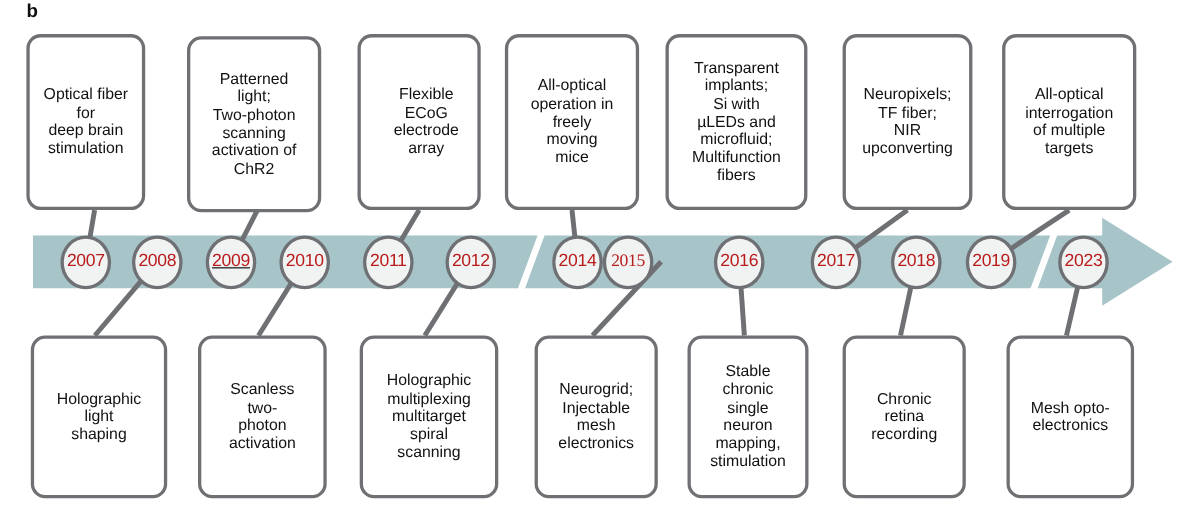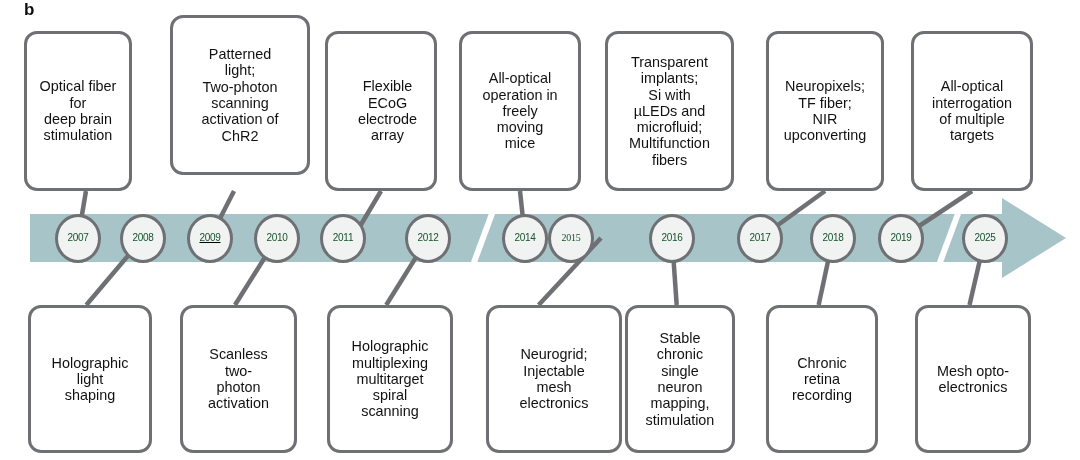--- a/index.html
+++ b/index.html
@@ -61,22 +61,22 @@
     width: 46px;
     height: 49px;
     border: 3.2px solid #6e7073;
     border-radius: 50%;
     background: #f1f2f2;
     display: flex;
     align-items: center;
     justify-content: center;
   }
   .year-text {
-    font-size: 10px;
-    color: #14532d;
+    font-size: 16px;
+    color: #b91c1c;
     line-height: 1;
     letter-spacing: -0.3px;
   }
 </style>
 </head>
 <body>
 
 <div id="figure">
 
   <div class="panel-label">b</div>
@@ -101,21 +101,21 @@
       <line x1="939" y1="265" x2="959" y2="211" stroke="#ffffff" stroke-width="6"></line>
     </svg>
 
   <div id="top-row">
       <div class="node-box" style="left: 24px; top: 31px; width: 108px; height: 160px;">
         <span class="node-text">Optical fiber
 for
 deep brain
 stimulation</span>
       </div>
-      <div class="node-box" style="left: 170px; top: 15px; width: 140px; height: 160px;">
+      <div class="node-box" style="left: 170px; top: 33px; width: 122px; height: 160px;">
         <span class="node-text">Patterned
 light;
 Two-photon
 scanning
 activation of
 ChR2</span>
       </div>
       <div class="node-box" style="left: 325px; top: 31px; width: 112px; height: 160px; padding-left: 16px;">
         <span class="node-text">Flexible
 ECoG
@@ -131,21 +131,21 @@
       </div>
       <div class="node-box" style="left: 605px; top: 31px; width: 129px; height: 160px;">
         <span class="node-text">Transparent
 implants;
 Si with
 µLEDs and
 microfluid;
 Multifunction
 fibers</span>
       </div>
-      <div class="node-box" style="left: 766px; top: 31px; width: 118px; height: 160px; border-radius: 12px;">
+      <div class="node-box" style="left: 766px; top: 31px; width: 118px; height: 160px;">
         <span class="node-text">Neuropixels;
 TF fiber;
 NIR
 upconverting</span>
       </div>
       <div class="node-box" style="left: 911px; top: 31px; width: 122px; height: 160px;">
         <span class="node-text">All-optical
 interrogation
 of multiple
 targets</span>
@@ -163,21 +163,21 @@
 photon
 activation</span>
       </div>
       <div class="node-box" style="left: 327px; top: 305px; width: 126px; height: 148px;">
         <span class="node-text">Holographic
 multiplexing
 multitarget
 spiral
 scanning</span>
       </div>
-      <div class="node-box" style="left: 486px; top: 305px; width: 136px; height: 148px;">
+      <div class="node-box" style="left: 486px; top: 305px; width: 112px; height: 148px;">
         <span class="node-text">Neurogrid;
 Injectable
 mesh
 electronics</span>
       </div>
       <div class="node-box" style="left: 625px; top: 305px; width: 110px; height: 148px;">
         <span class="node-text">Stable
 chronic
 single
 neuron
@@ -200,21 +200,21 @@
       </div>
       <div class="year-node" style="left: 120px; top: 213.5px;">
         <span class="year-text">2008</span>
       </div>
       <div class="year-node" style="left: 187px; top: 213.5px; text-decoration: underline;">
         <span class="year-text">2009</span>
       </div>
       <div class="year-node" style="left: 254px; top: 213.5px;">
         <span class="year-text">2010</span>
       </div>
-      <div class="year-node" style="left: 320px; top: 213.5px;">
+      <div class="year-node" style="left: 330px; top: 213.5px;">
         <span class="year-text">2011</span>
       </div>
       <div class="year-node" style="left: 405px; top: 213.5px;">
         <span class="year-text">2012</span>
       </div>
       <div class="year-node" style="left: 502px; top: 213.5px;">
         <span class="year-text">2014</span>
       </div>
       <div class="year-node" style="left: 548px; top: 213.5px; font-family: Liberation Serif, serif;">
         <span class="year-text">2015</span>
@@ -225,17 +225,17 @@
       <div class="year-node" style="left: 737px; top: 213.5px;">
         <span class="year-text">2017</span>
       </div>
       <div class="year-node" style="left: 810px; top: 213.5px;">
         <span class="year-text">2018</span>
       </div>
       <div class="year-node" style="left: 878px; top: 213.5px;">
         <span class="year-text">2019</span>
       </div>
       <div class="year-node" style="left: 962px; top: 213.5px;">
-        <span class="year-text">2025</span>
+        <span class="year-text">2023</span>
       </div>
     </div>
 
 </div>
 
 </body></html>

